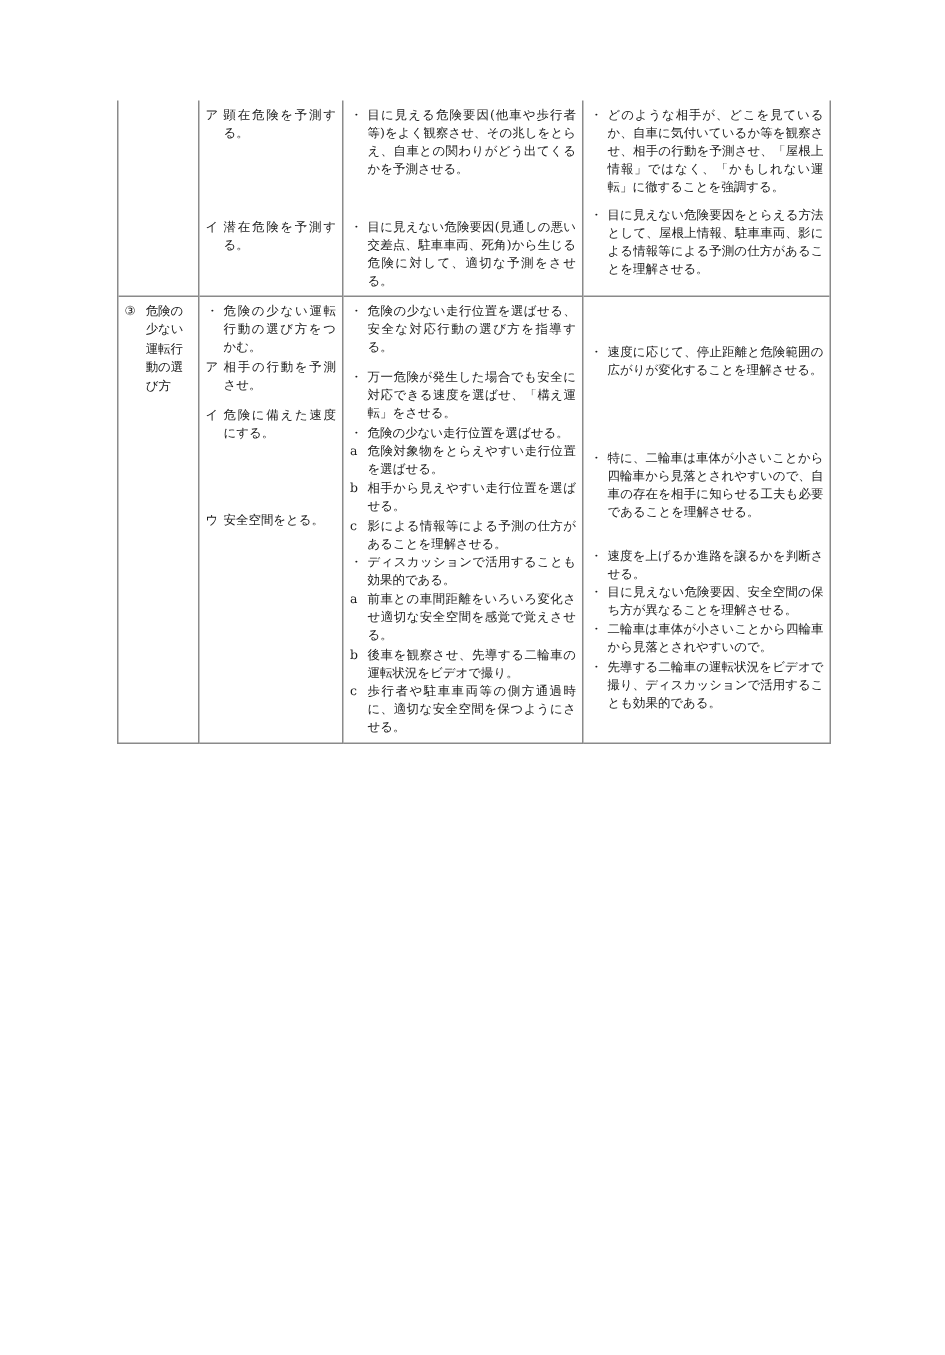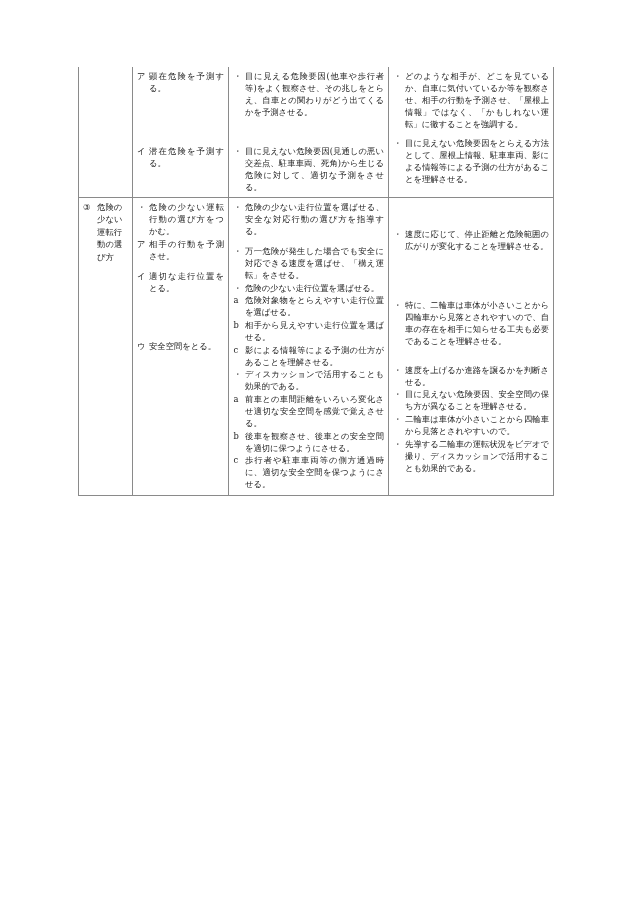--- a/index.html
+++ b/index.html
@@ -174,21 +174,21 @@
         </td>
 
         <td class="c-2">
           <div class="item bul">
             <span class="mk">・</span><span>危険の少ない運転行動の選び方をつかむ。</span>
           </div>
           <div class="item">
             <span class="mk">ア</span><span>相手の行動を予測させ。</span>
           </div>
           <div class="item gap">
-            <span class="mk">イ</span><span>適切な走行位置をとる。</span>
+            <span class="mk">イ</span><span>危険に備えた速度にする。</span>
           </div>
           <div class="item gap-xxl">
             <span class="mk">ウ</span><span>安全空間をとる。</span>
           </div>
         </td>
 
         <td class="c-3">
           <div class="item bul">
             <span class="mk">・</span><span>危険の少ない走行位置を選ばせる、安全な対応行動の選び方を指導する。</span>
           </div>
@@ -207,21 +207,21 @@
           <div class="item sub">
             <span class="mk">c</span><span>影による情報等による予測の仕方があることを理解させる。</span>
           </div>
           <div class="item bul">
             <span class="mk">・</span><span>ディスカッションで活用することも効果的である。</span>
           </div>
           <div class="item sub">
             <span class="mk">a</span><span>前車との車間距離をいろいろ変化させ適切な安全空間を感覚で覚えさせる。</span>
           </div>
           <div class="item sub">
-            <span class="mk">b</span><span>後車を観察させ、後車との安全空間を適切に保つようにさせる。</span>
+            <span class="mk">b</span><span>後車を観察させ、先導する二輪車の運転状況をビデオで撮り。</span>
           </div>
           <div class="item sub">
             <span class="mk">c</span><span>歩行者や駐車車両等の側方通過時に、適切な安全空間を保つようにさせる。</span>
           </div>
         </td>
 
         <td class="c-4">
           <div class="item bul gap-xl">
             <span class="mk">・</span><span>速度に応じて、停止距離と危険範囲の広がりが変化することを理解させる。</span>
           </div>

